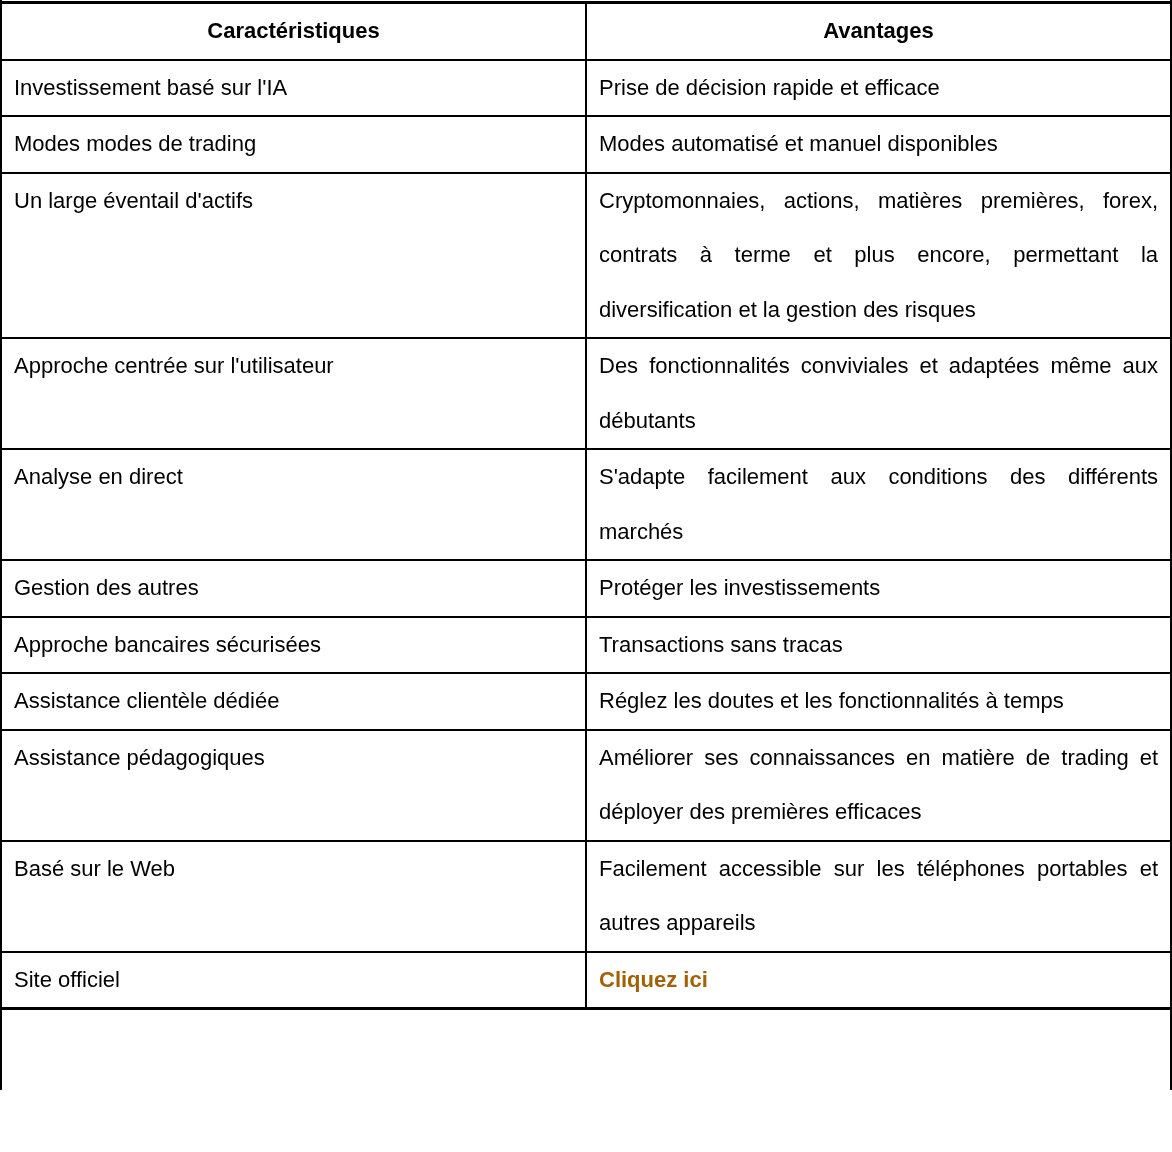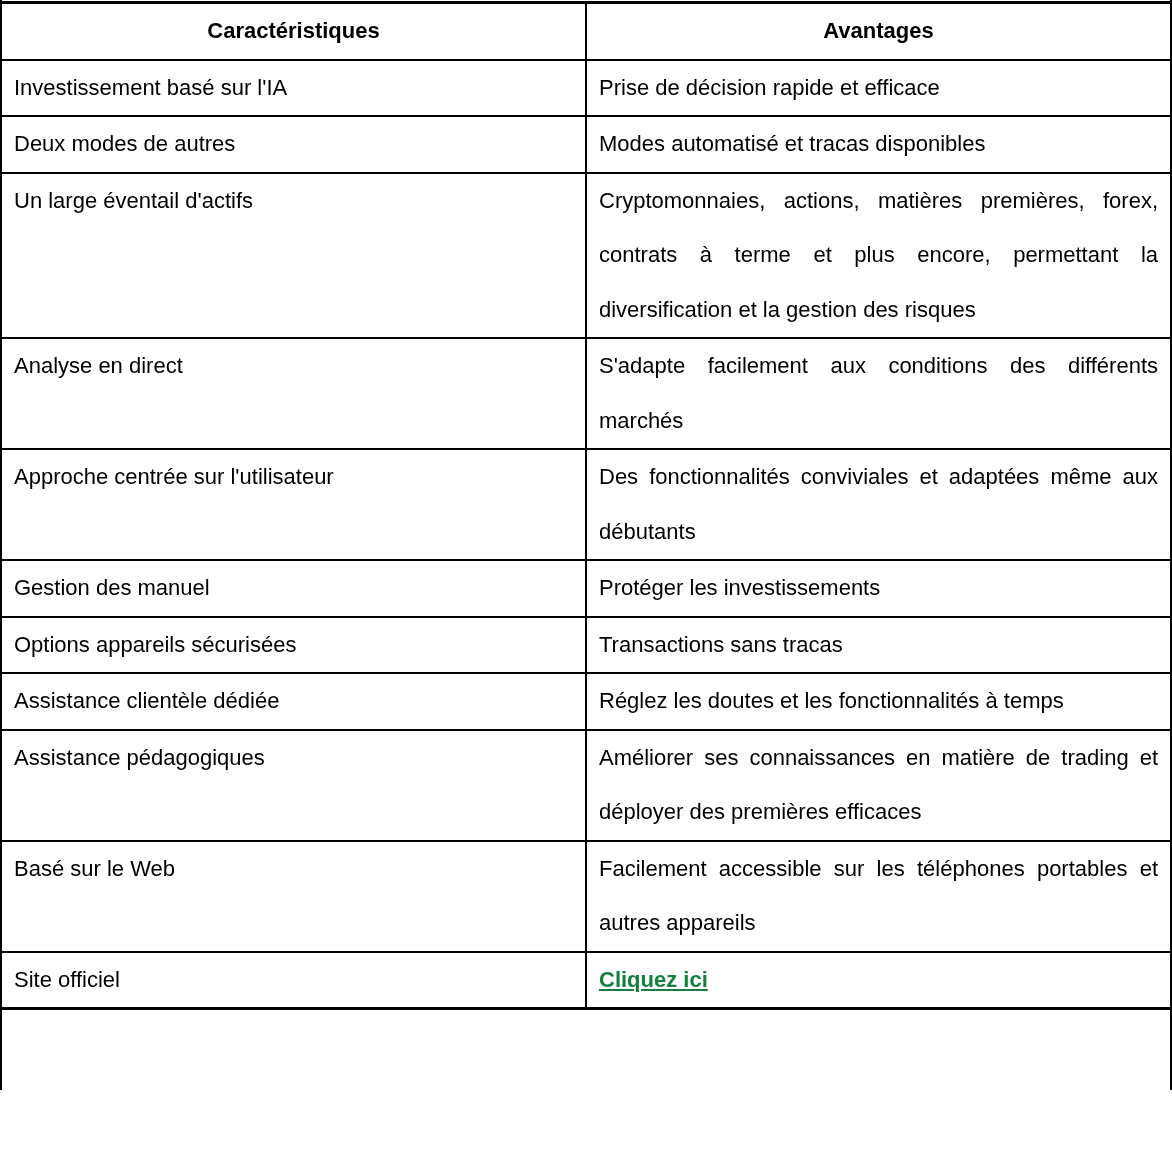--- a/index.html
+++ b/index.html
@@ -50,23 +50,22 @@
     padding: 0;
     border-top: none;
     border-bottom: 3px solid #000000;
   }
   tr.bottom-spacer td {
     height: 80px;
     border-top: 3px solid #000000;
     border-bottom: none;
   }
   a.official-link {
-    color: #15803d;
+    color: #a16207;
     font-weight: bold;
-    text-decoration: underline;
     cursor: pointer;
   }
 </style>
 </head>
 <body>
 
 <div class="page">
   <table class="features-table">
     <colgroup>
         <col>
@@ -81,41 +80,41 @@
     <tr>
       <th class="header-cell">Caractéristiques</th>
       <th class="header-cell">Avantages</th>
     </tr>
 
     <tr>
       <td class="feature-cell">Investissement basé sur l'IA</td>
       <td class="advantage-cell">Prise de décision rapide et efficace</td>
     </tr>
     <tr>
-      <td class="feature-cell">Deux modes de autres</td>
-      <td class="advantage-cell">Modes automatisé et tracas disponibles</td>
+      <td class="feature-cell">Modes modes de trading</td>
+      <td class="advantage-cell">Modes automatisé et manuel disponibles</td>
     </tr>
     <tr>
       <td class="feature-cell">Un large éventail d'actifs</td>
       <td class="advantage-cell">Cryptomonnaies, actions, matières premières, forex, contrats à terme et plus encore, permettant la diversification et la gestion des risques</td>
     </tr>
     <tr>
+      <td class="feature-cell">Approche centrée sur l'utilisateur</td>
+      <td class="advantage-cell">Des fonctionnalités conviviales et adaptées même aux débutants</td>
+    </tr>
+    <tr>
       <td class="feature-cell">Analyse en direct</td>
       <td class="advantage-cell">S'adapte facilement aux conditions des différents marchés</td>
     </tr>
     <tr>
-      <td class="feature-cell">Approche centrée sur l'utilisateur</td>
-      <td class="advantage-cell">Des fonctionnalités conviviales et adaptées même aux débutants</td>
-    </tr>
-    <tr>
-      <td class="feature-cell">Gestion des manuel</td>
+      <td class="feature-cell">Gestion des autres</td>
       <td class="advantage-cell">Protéger les investissements</td>
     </tr>
     <tr>
-      <td class="feature-cell">Options appareils sécurisées</td>
+      <td class="feature-cell">Approche bancaires sécurisées</td>
       <td class="advantage-cell">Transactions sans tracas</td>
     </tr>
     <tr>
       <td class="feature-cell">Assistance clientèle dédiée</td>
       <td class="advantage-cell">Réglez les doutes et les fonctionnalités à temps</td>
     </tr>
     <tr>
       <td class="feature-cell">Assistance pédagogiques</td>
       <td class="advantage-cell">Améliorer ses connaissances en matière de trading et déployer des premières efficaces</td>
     </tr>

